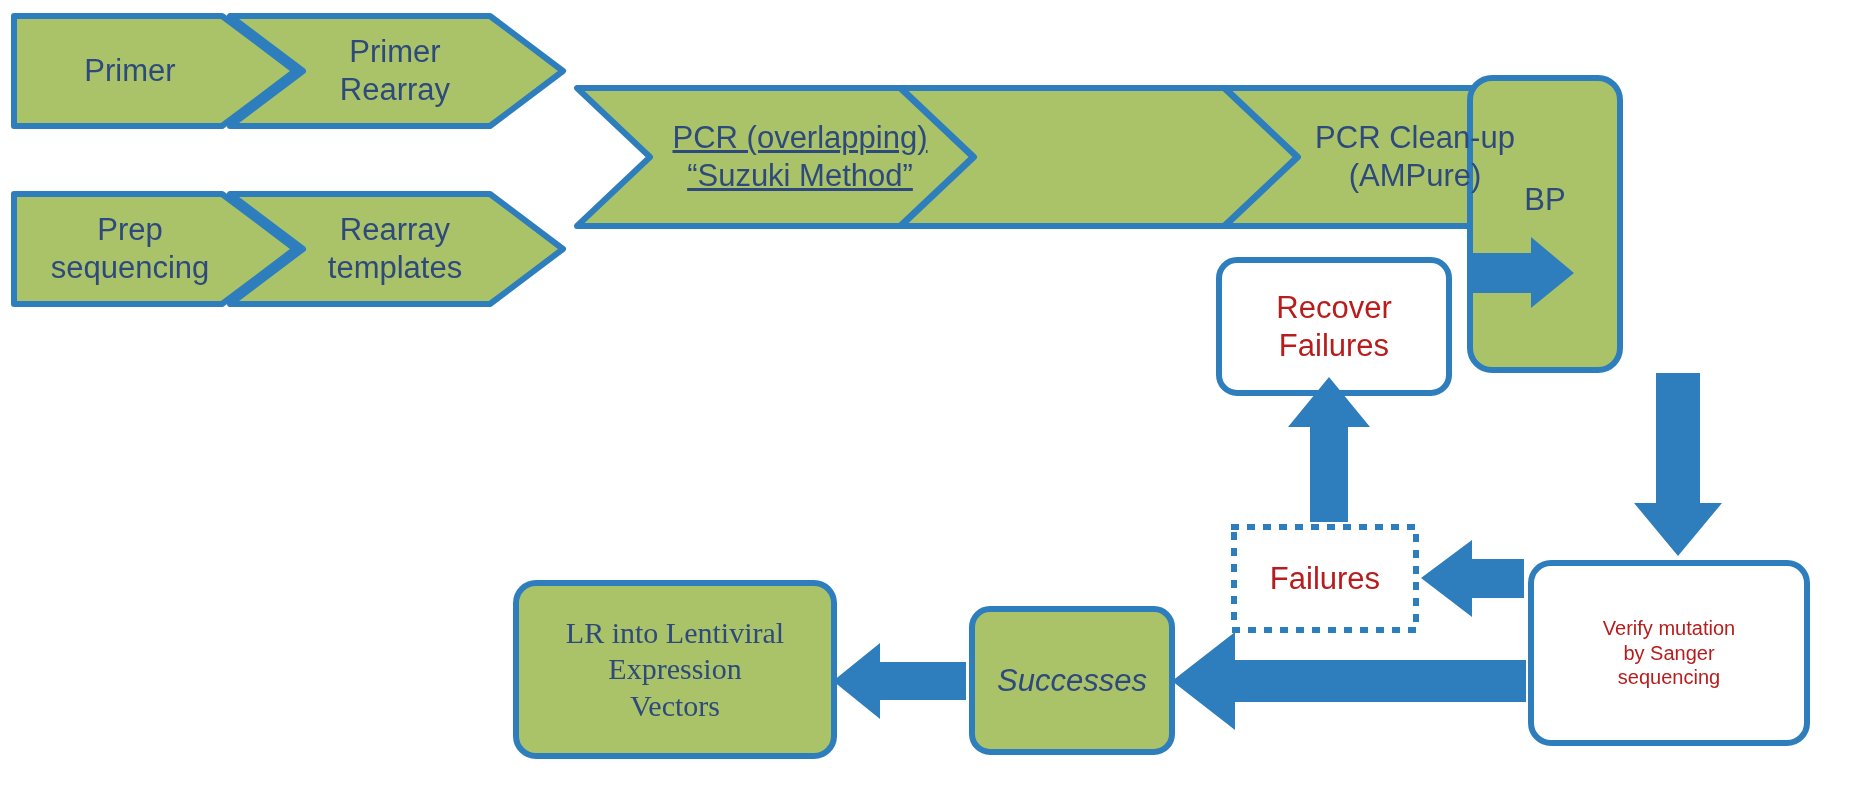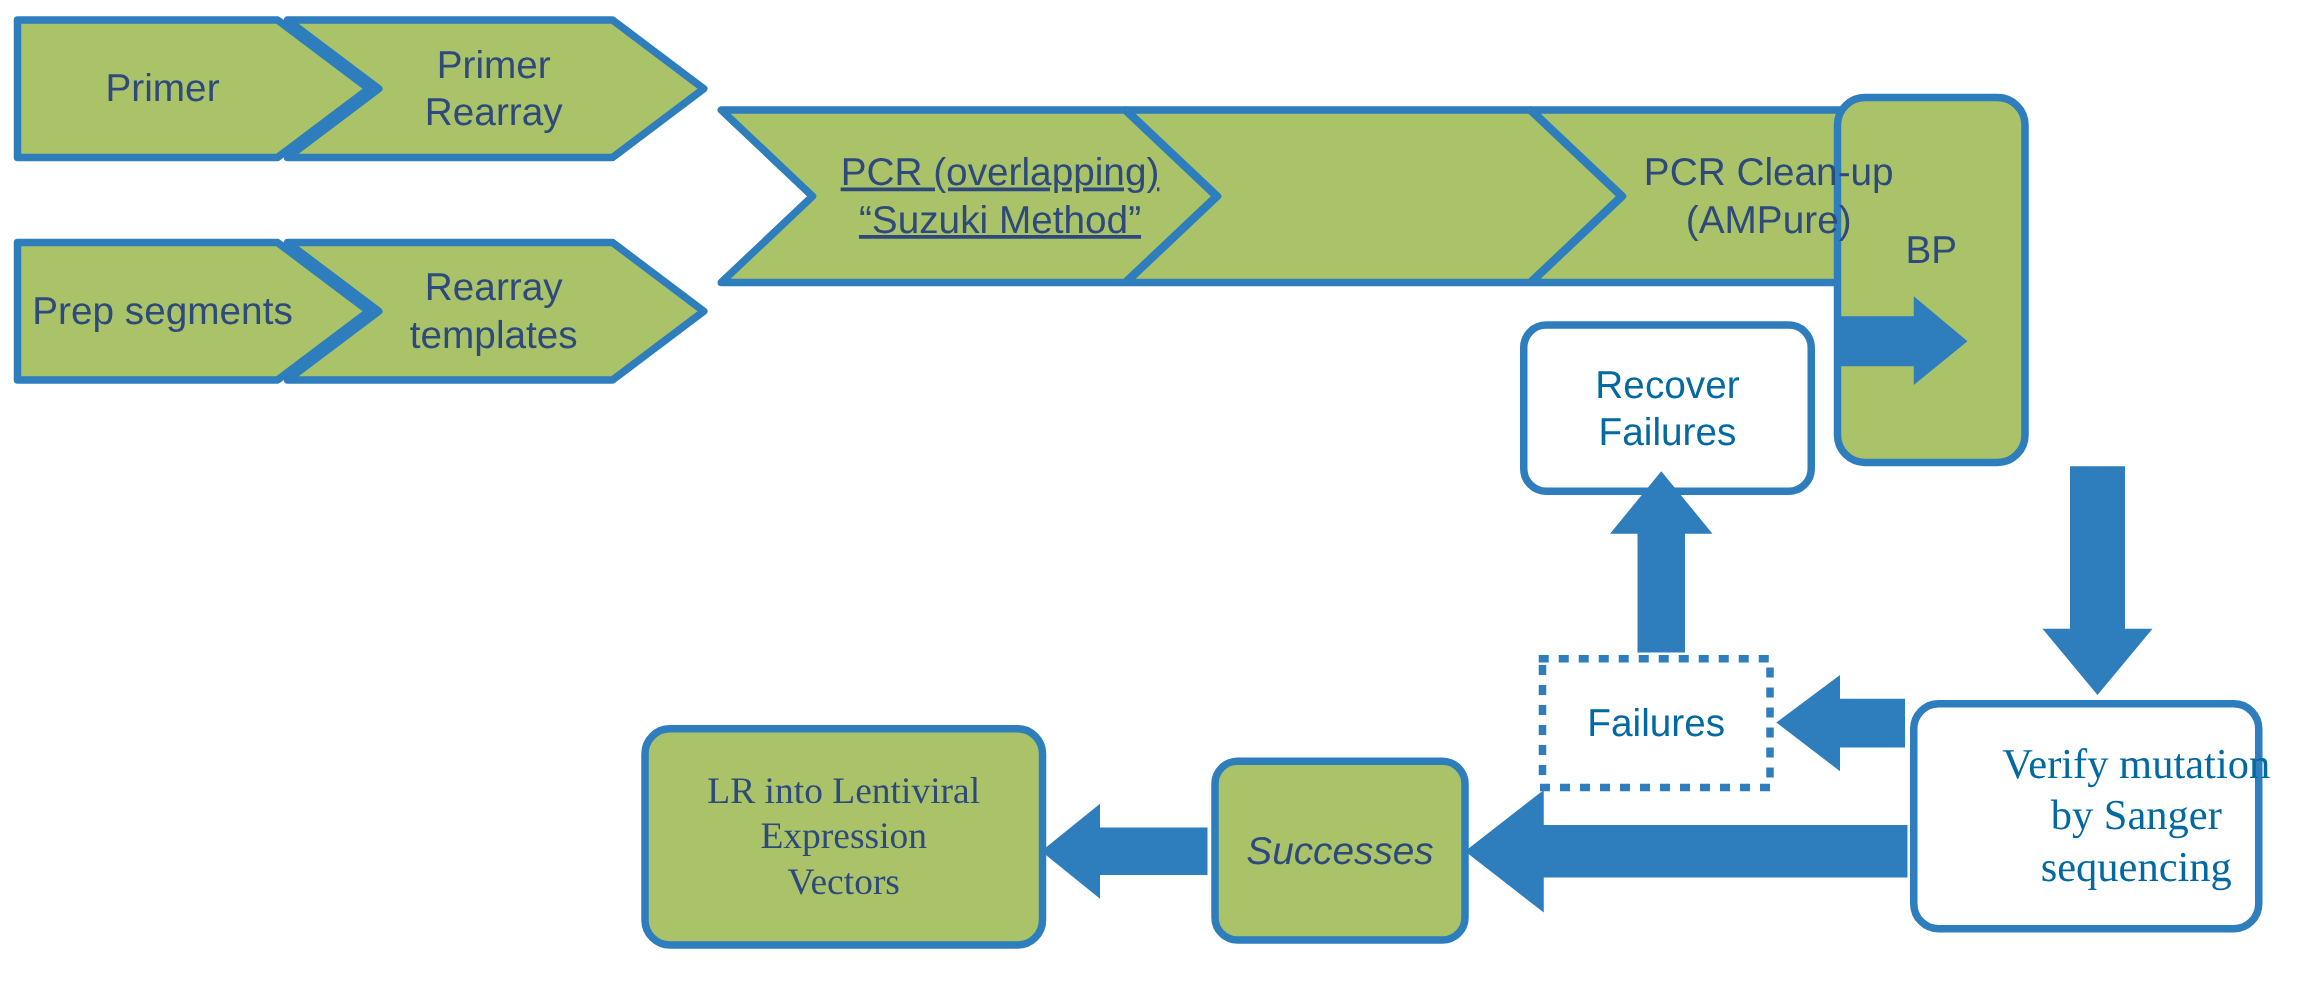--- a/index.html
+++ b/index.html
@@ -43,21 +43,21 @@
     font-family: "Liberation Sans", sans-serif;
     text-align: center;
     line-height: 1.22;
     white-space: pre-line;
     pointer-events: none;
     display: flex;
     align-items: center;
     justify-content: center;
   }
   .lbl-dark { color: #2E4A7D; }
-  .lbl-blue { color: #0369a1; }
+  .lbl-blue { color: #b91c1c; }
 </style>
 </head>
 <body>
 
 <div id="canvas">
 
   <svg id="flow" viewBox="0 0 1851 785">
 
     <path d="M 14,16 L 222,16 L 295,71 L 222,126 L 14,126 Z" class="shape-fill-green shape-stroke"></path>
 
@@ -96,38 +96,38 @@
 
     <path d="M 966,662 L 880,662 L 880,643 L 833,681 L 880,719 L 880,700 L 966,700 Z" class="arrow-fill"></path>
 
   </svg>
 
   <div class="lbl lbl-dark" style="left:14px; top:16px; width:232px; height:110px; font-size:31px;">Primer</div>
 
   <div class="lbl lbl-dark" style="left:290px; top:16px; width:210px; height:110px; font-size:31px;">Primer
 Rearray</div>
 
-  <div class="lbl lbl-dark" style="left:14px; top:194px; width:232px; height:110px; font-size:31px;">Prep segments</div>
+  <div class="lbl lbl-dark" style="left:14px; top:194px; width:232px; height:110px; font-size:31px;">Prep sequencing</div>
 
   <div class="lbl lbl-dark" style="left:290px; top:194px; width:210px; height:110px; font-size:31px;">Rearray
 templates</div>
 
   <div class="lbl lbl-dark" style="left:640px; top:88px; width:320px; height:138px; font-size:31px;text-decoration:underline;">PCR (overlapping)
 “Suzuki Method”</div>
 
 
   <div class="lbl lbl-dark" style="left:1290px; top:88px; width:250px; height:138px; font-size:31px;">PCR Clean-up
 (AMPure)</div>
 
   <div class="lbl lbl-dark" style="left:1470px; top:170px; width:150px; height:60px; font-size:31px;">BP</div>
 
   <div class="lbl lbl-blue" style="left:1219px; top:260px; width:230px; height:133px; font-size:31px;">Recover
 Failures</div>
 
-  <div class="lbl lbl-blue" style="left:1571px; top:563px; width:276px; height:180px; font-size:34px;font-family:Liberation Serif, serif;">Verify mutation
+  <div class="lbl lbl-blue" style="left:1531px; top:563px; width:276px; height:180px; font-size:20px;">Verify mutation
 by Sanger
 sequencing</div>
 
   <div class="lbl lbl-blue" style="left:1234px; top:527px; width:182px; height:103px; font-size:31px;">Failures</div>
 
   <div class="lbl lbl-dark" style="left:972px; top:609px; width:200px; height:143px; font-size:31px;font-style:italic;">Successes</div>
 
   <div class="lbl lbl-dark" style="left:516px; top:583px; width:318px; height:173px; font-size:30px;font-family:Liberation Serif, serif;">LR into Lentiviral
 Expression
 Vectors</div>

